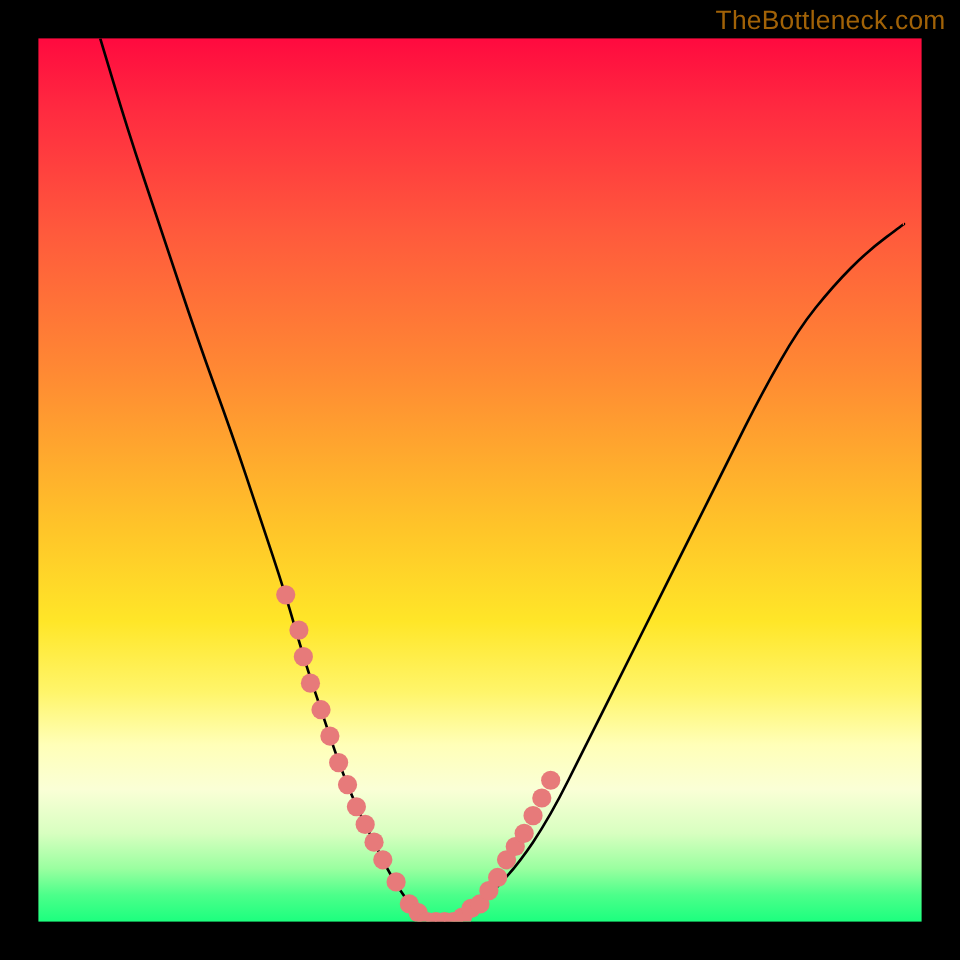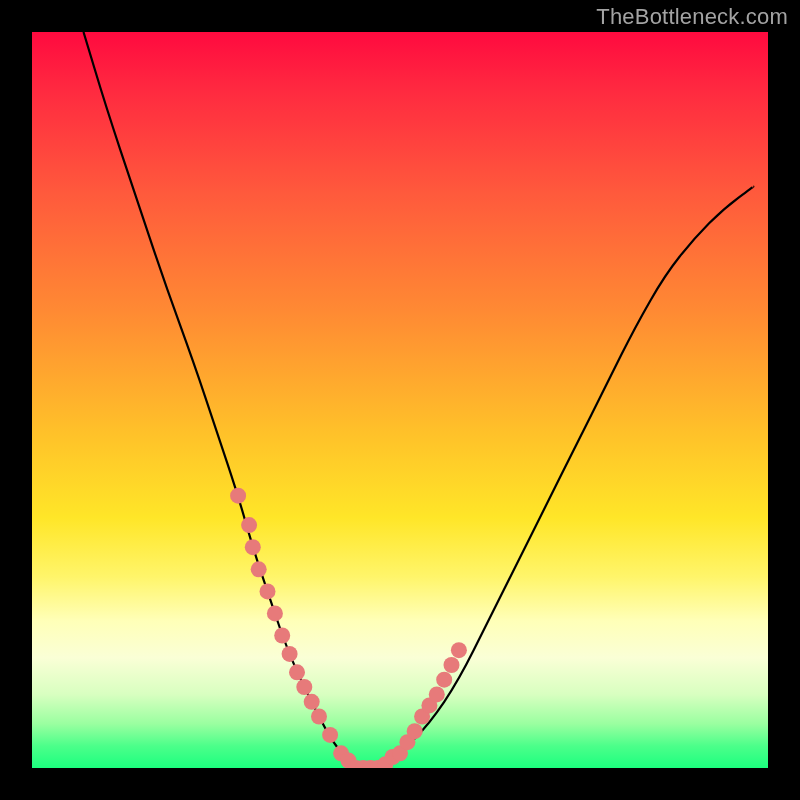--- a/index.html
+++ b/index.html
@@ -14,21 +14,21 @@
   .frame {
     position: relative;
     width: 800px;
     height: 800px;
     background: #000;
   }
   .watermark {
     position: absolute;
     top: 4px;
     right: 12px;
-    color: #a3a3a3;
+    color: #a16207;
     font-size: 22px;
     font-weight: 400;
     letter-spacing: 0.2px;
     z-index: 30;
   }
   .plot-outer {
     position: absolute;
     left: 32px;
     top: 32px;
     width: 736px;

